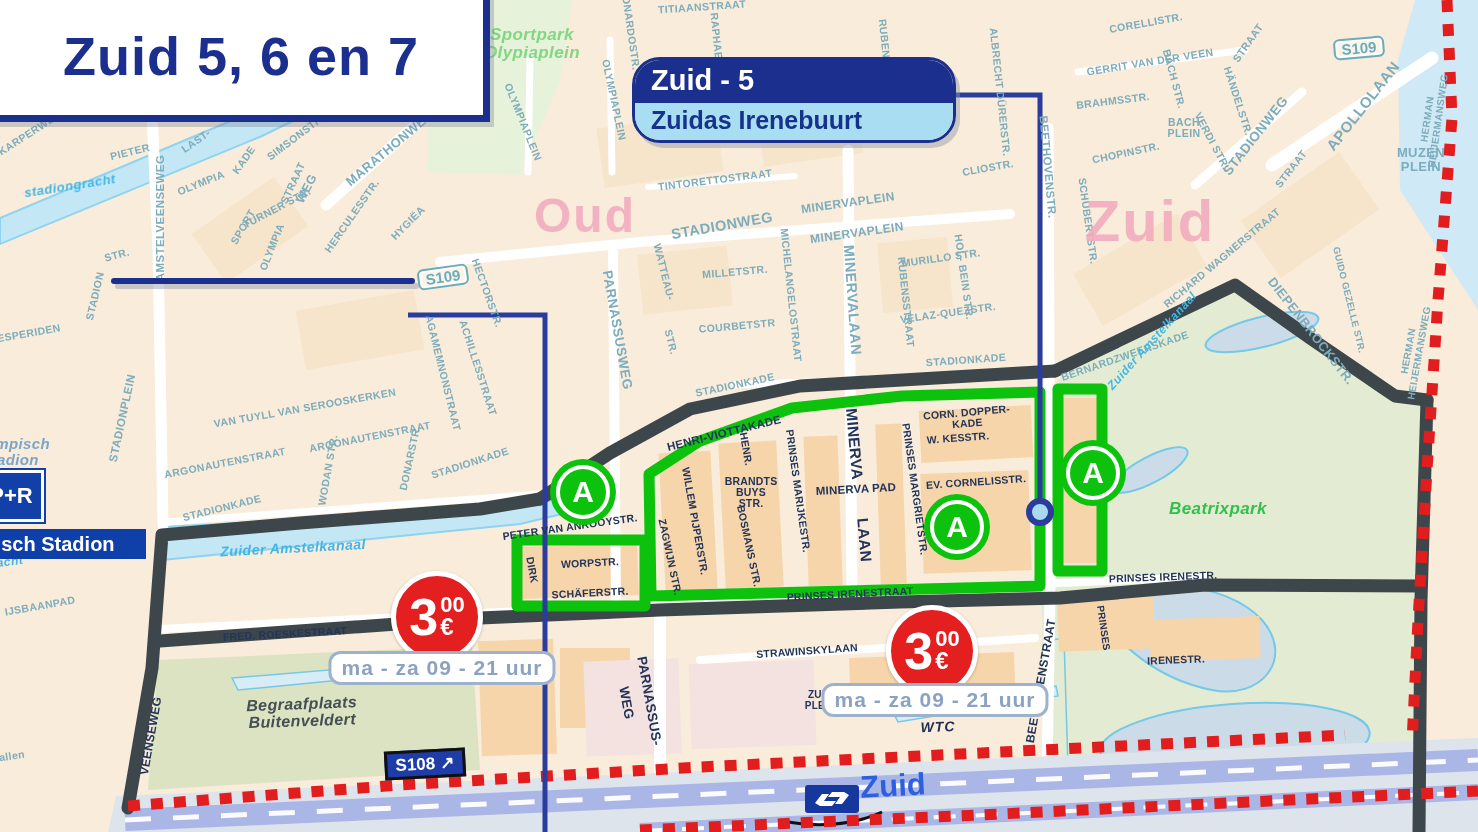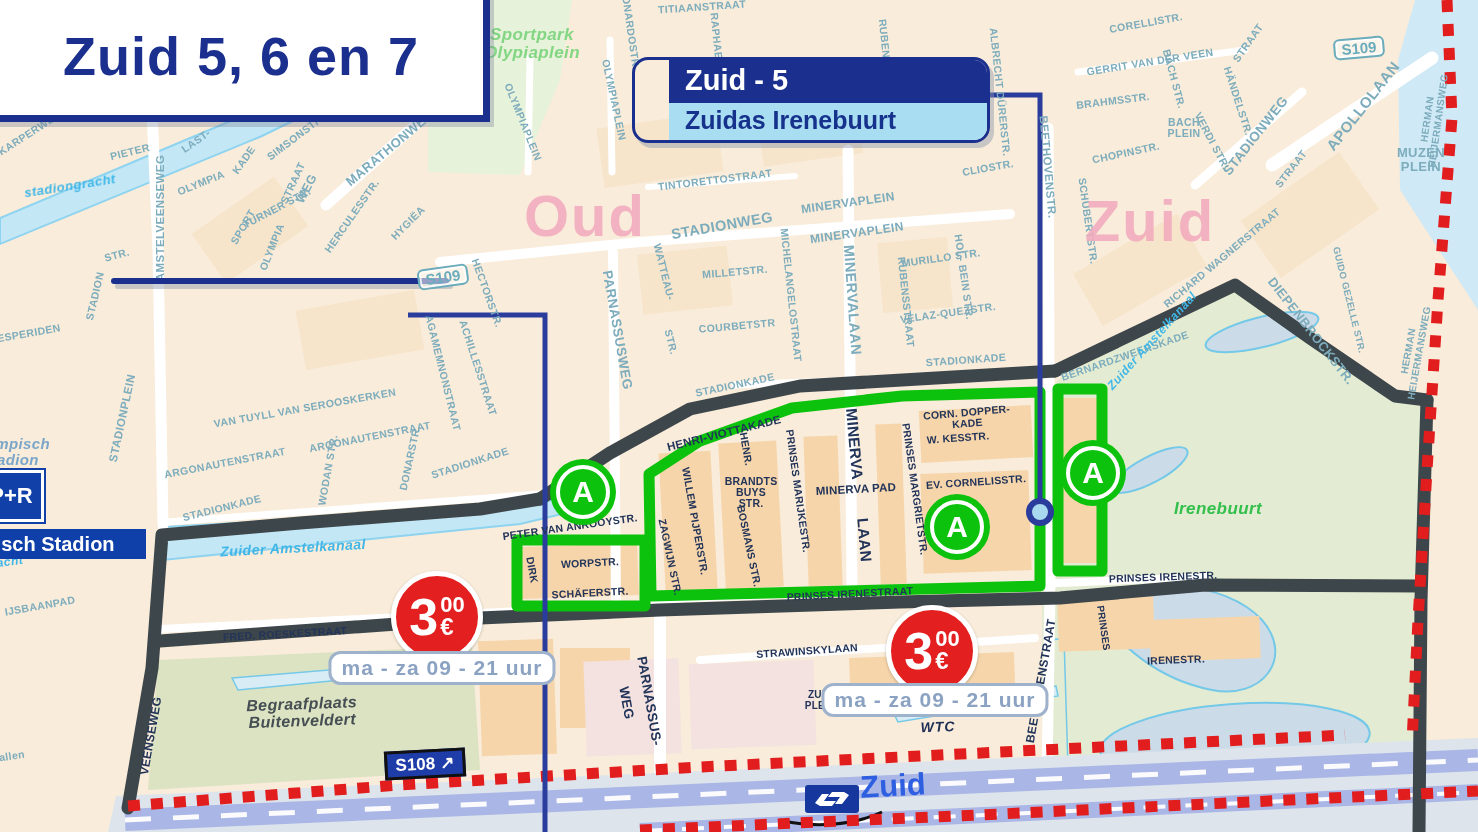--- a/index.html
+++ b/index.html
@@ -26,23 +26,22 @@
   
   #title-box{
     position:absolute; left:-8px; top:-10px; width:484px; height:118px;
     background:#fff; border:7px solid #1b2f8e;
     display:flex; align-items:center; justify-content:center;
     box-shadow:4px 5px 0 rgba(120,130,150,.35);
   }
   #title-box span{font-size:54px; font-weight:800; color:#1b2f8e; letter-spacing:1px;}
   
   .callout{
-    position:absolute; border:3px solid #1a2f8e; border-radius:16px; overflow:hidden;
+    position:absolute; border:3px solid #1a2f8e; border-radius:28px; overflow:hidden;
     box-shadow:4px 5px 0 rgba(140,150,170,.45);
-    padding-left:34px;
   }
   .callout .zone{background:#1a2f8e; color:#fff; font-weight:800; font-size:29px; padding:4px 16px 6px;}
   .callout .area{background:#a9ddf2; color:#16328c; font-weight:800; font-size:25px; padding:3px 16px 5px;}
   #callout-zuid5{left:632px; top:57px; width:318px;}
   #callout-zuid6{left:111px; top:278px; width:298px;}
   
   .amark{
     position:absolute; width:46px; height:46px; border-radius:50%;
     background:#0cc20c; border:4px solid #fff; box-shadow:0 0 0 6px #0cc20c;
     color:#fff; font-size:30px; font-weight:800;
@@ -341,26 +340,26 @@
       <div class="lbl dz" style="left: 1176px; top: 660px; font-size: 10.5px; transform: translate(-50%, -50%) rotate(-2deg);">IRENESTR.</div>
       <div class="lbl dz" style="left: 649px; top: 701px; font-size: 13.5px; transform: translate(-50%, -50%) rotate(80deg);">PARNASSUS-</div>
       <div class="lbl dz" style="left: 626px; top: 703px; font-size: 13.5px; transform: translate(-50%, -50%) rotate(80deg);">WEG</div>
       <div class="lbl dz" style="left: 151px; top: 736px; font-size: 12px; transform: translate(-50%, -50%) rotate(-80deg);">VEENSEWEG</div>
       <div class="lbl wl" style="left: 293px; top: 548px; font-size: 14px; transform: translate(-50%, -50%) rotate(-3deg);">Zuider Amstelkanaal</div>
       <div class="lbl wl" style="left: 1152px; top: 341px; font-size: 12px; transform: translate(-50%, -50%) rotate(-48deg);">Zuider Amstelkanaal</div>
       <div class="lbl wl" style="left: 70px; top: 186px; font-size: 13px; transform: translate(-50%, -50%) rotate(-9deg);">stadiongracht</div>
       <div class="lbl wl" style="left: -20px; top: 566px; font-size: 12px; transform: translate(-50%, -50%) rotate(-8deg);">Stadiongracht</div>
       <div class="lbl pk" style="left: 532px; top: 44px; font-size: 17px; transform: translate(-50%, -50%) rotate(0deg);">Sportpark
 Olypiaplein</div>
-      <div class="lbl bx" style="left: 1218px; top: 509px; font-size: 17px; transform: translate(-50%, -50%) rotate(0deg);">Irenebuurt</div>
+      <div class="lbl bx" style="left: 1218px; top: 509px; font-size: 17px; transform: translate(-50%, -50%) rotate(0deg);">Beatrixpark</div>
       <div class="lbl cem" style="left: 302px; top: 713px; font-size: 16px; transform: translate(-50%, -50%) rotate(-2deg);">Begraafplaats
 Buitenveldert</div>
       <div class="lbl os" style="left: 10px; top: 452px; font-size: 15px; transform: translate(-50%, -50%) rotate(0deg);">Olympisch
 Stadion</div>
-      <div class="lbl dist" style="left: 585px; top: 216px; font-size: 58px; transform: translate(-50%, -50%) rotate(0deg);">Oud</div>
+      <div class="lbl dist" style="left: 585px; top: 216px; font-size: 48px; transform: translate(-50%, -50%) rotate(0deg);">Oud</div>
       <div class="lbl dist" style="left: 1150px; top: 221px; font-size: 58px; transform: translate(-50%, -50%) rotate(0deg);">Zuid</div>
       <div class="lbl wtc" style="left: 938px; top: 727px; font-size: 14px; transform: translate(-50%, -50%) rotate(-2deg);">WTC</div>
     </div>
 
   <div id="title-box">
     <span>Zuid 5, 6 en 7</span>
   </div>
 
   <div class="callout" id="callout-zuid5">
     <div class="zone">Zuid - 5</div>

